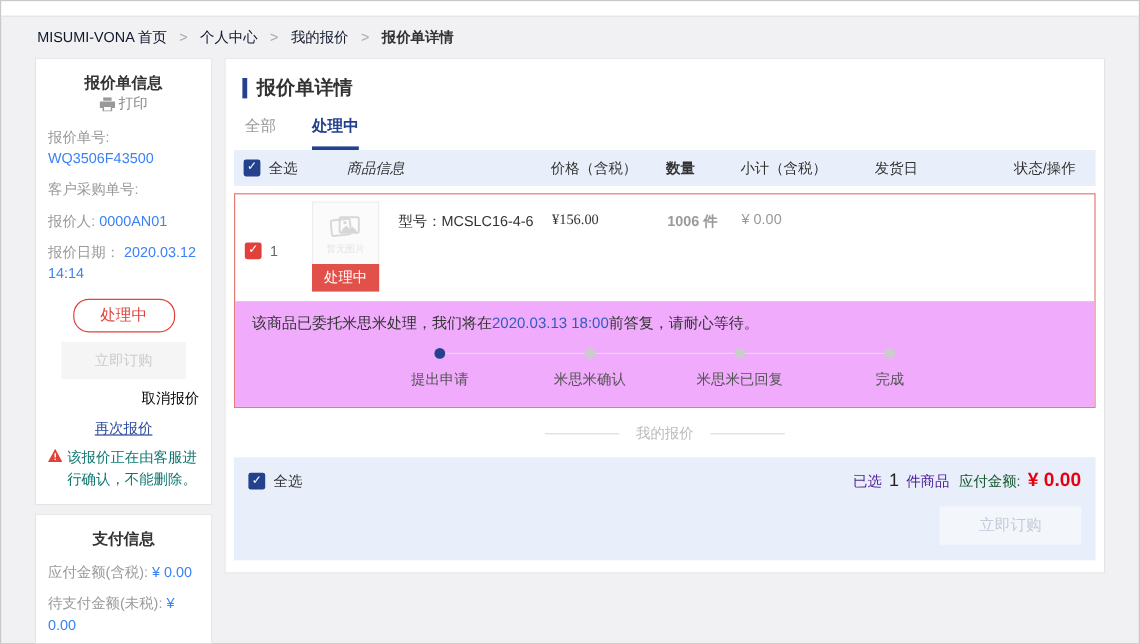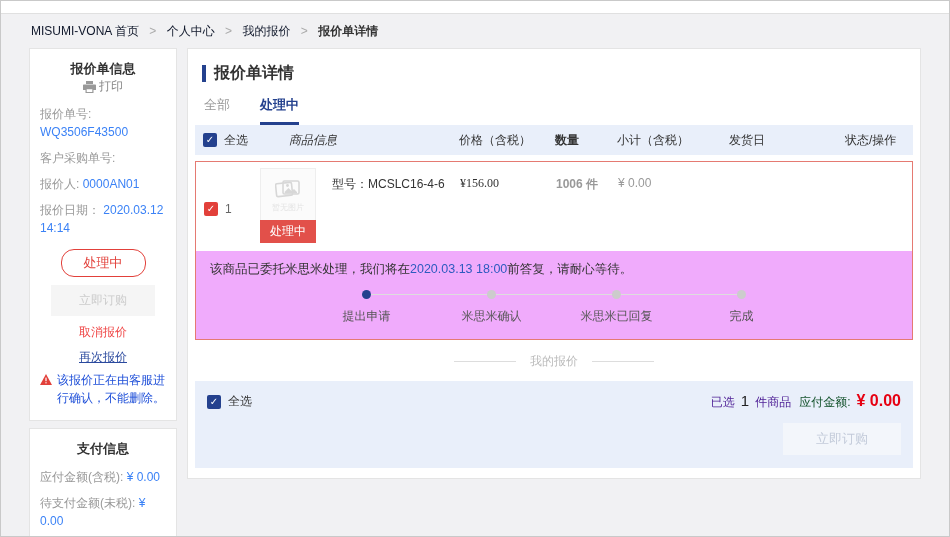--- a/index.html
+++ b/index.html
@@ -23,23 +23,23 @@
   .sb-head { display:flex; justify-content:center; align-items:center; margin-bottom:10px;flex-direction:column; }
   .sb-title { font-size:13px; font-weight:bold; color:#333; }
   .print-link { display:inline-flex; align-items:center; gap:3px; color:#888; cursor:pointer; }
   .print-link svg { display:block; }
   .sb-field { margin-bottom:8px; line-height:1.5; }
   .sb-field .lbl { color:#999; }
   .sb-field .val { color:#3b82f6; }
   .sb-actions { text-align:center; margin-top:6px; }
   .pill-status { display:inline-block; border:1px solid #e2403a; color:#e2403a; background:#fff; border-radius:13px; padding:4px 22px; font-size:13px; margin:4px 0 8px; }
   .btn-sb-disabled { display:inline-block; width:104px; padding:7px 0; background:#f5f5f5; color:#ccc; border:none; font-size:12px; margin-bottom:8px; cursor:default; }
-  .cancel-link { color:#ef4444; margin-bottom:8px; cursor:pointer; }
+  .cancel-link { color:#000000; margin-bottom:8px; cursor:pointer;text-align:right; }
   .requote-link { color:#2b4a9e; text-decoration:underline; margin-bottom:6px; cursor:pointer; }
-  .sb-warning { display:flex; gap:4px; text-align:center; color:#1d4ed8; line-height:1.5;font-family:Liberation Mono, monospace; }
+  .sb-warning { display:flex; gap:4px; text-align:left; color:#0f766e; line-height:1.5; }
   .sb-warning svg { flex:none; margin-top:2px; }
 
   
   .panel { flex:1; margin-left:10px; background:#fff; border:1px solid #e4e4e4; padding:0 7px 10px; }
   .panel-title { display:flex; align-items:center; gap:8px; padding:14px 7px 10px; }
   .tbar { width:4px; height:17px; background:#24418e; }
   .panel-title h1 { font-size:16px; font-weight:bold; color:#333; }
   .tabs { display:flex; gap:30px; padding:2px 9px 0; }
   .tab { font-size:13px; color:#999; padding-bottom:8px; cursor:pointer; }
   .tab.active { color:#24418e; font-weight:bold; border-bottom:3px solid #24418e; }

